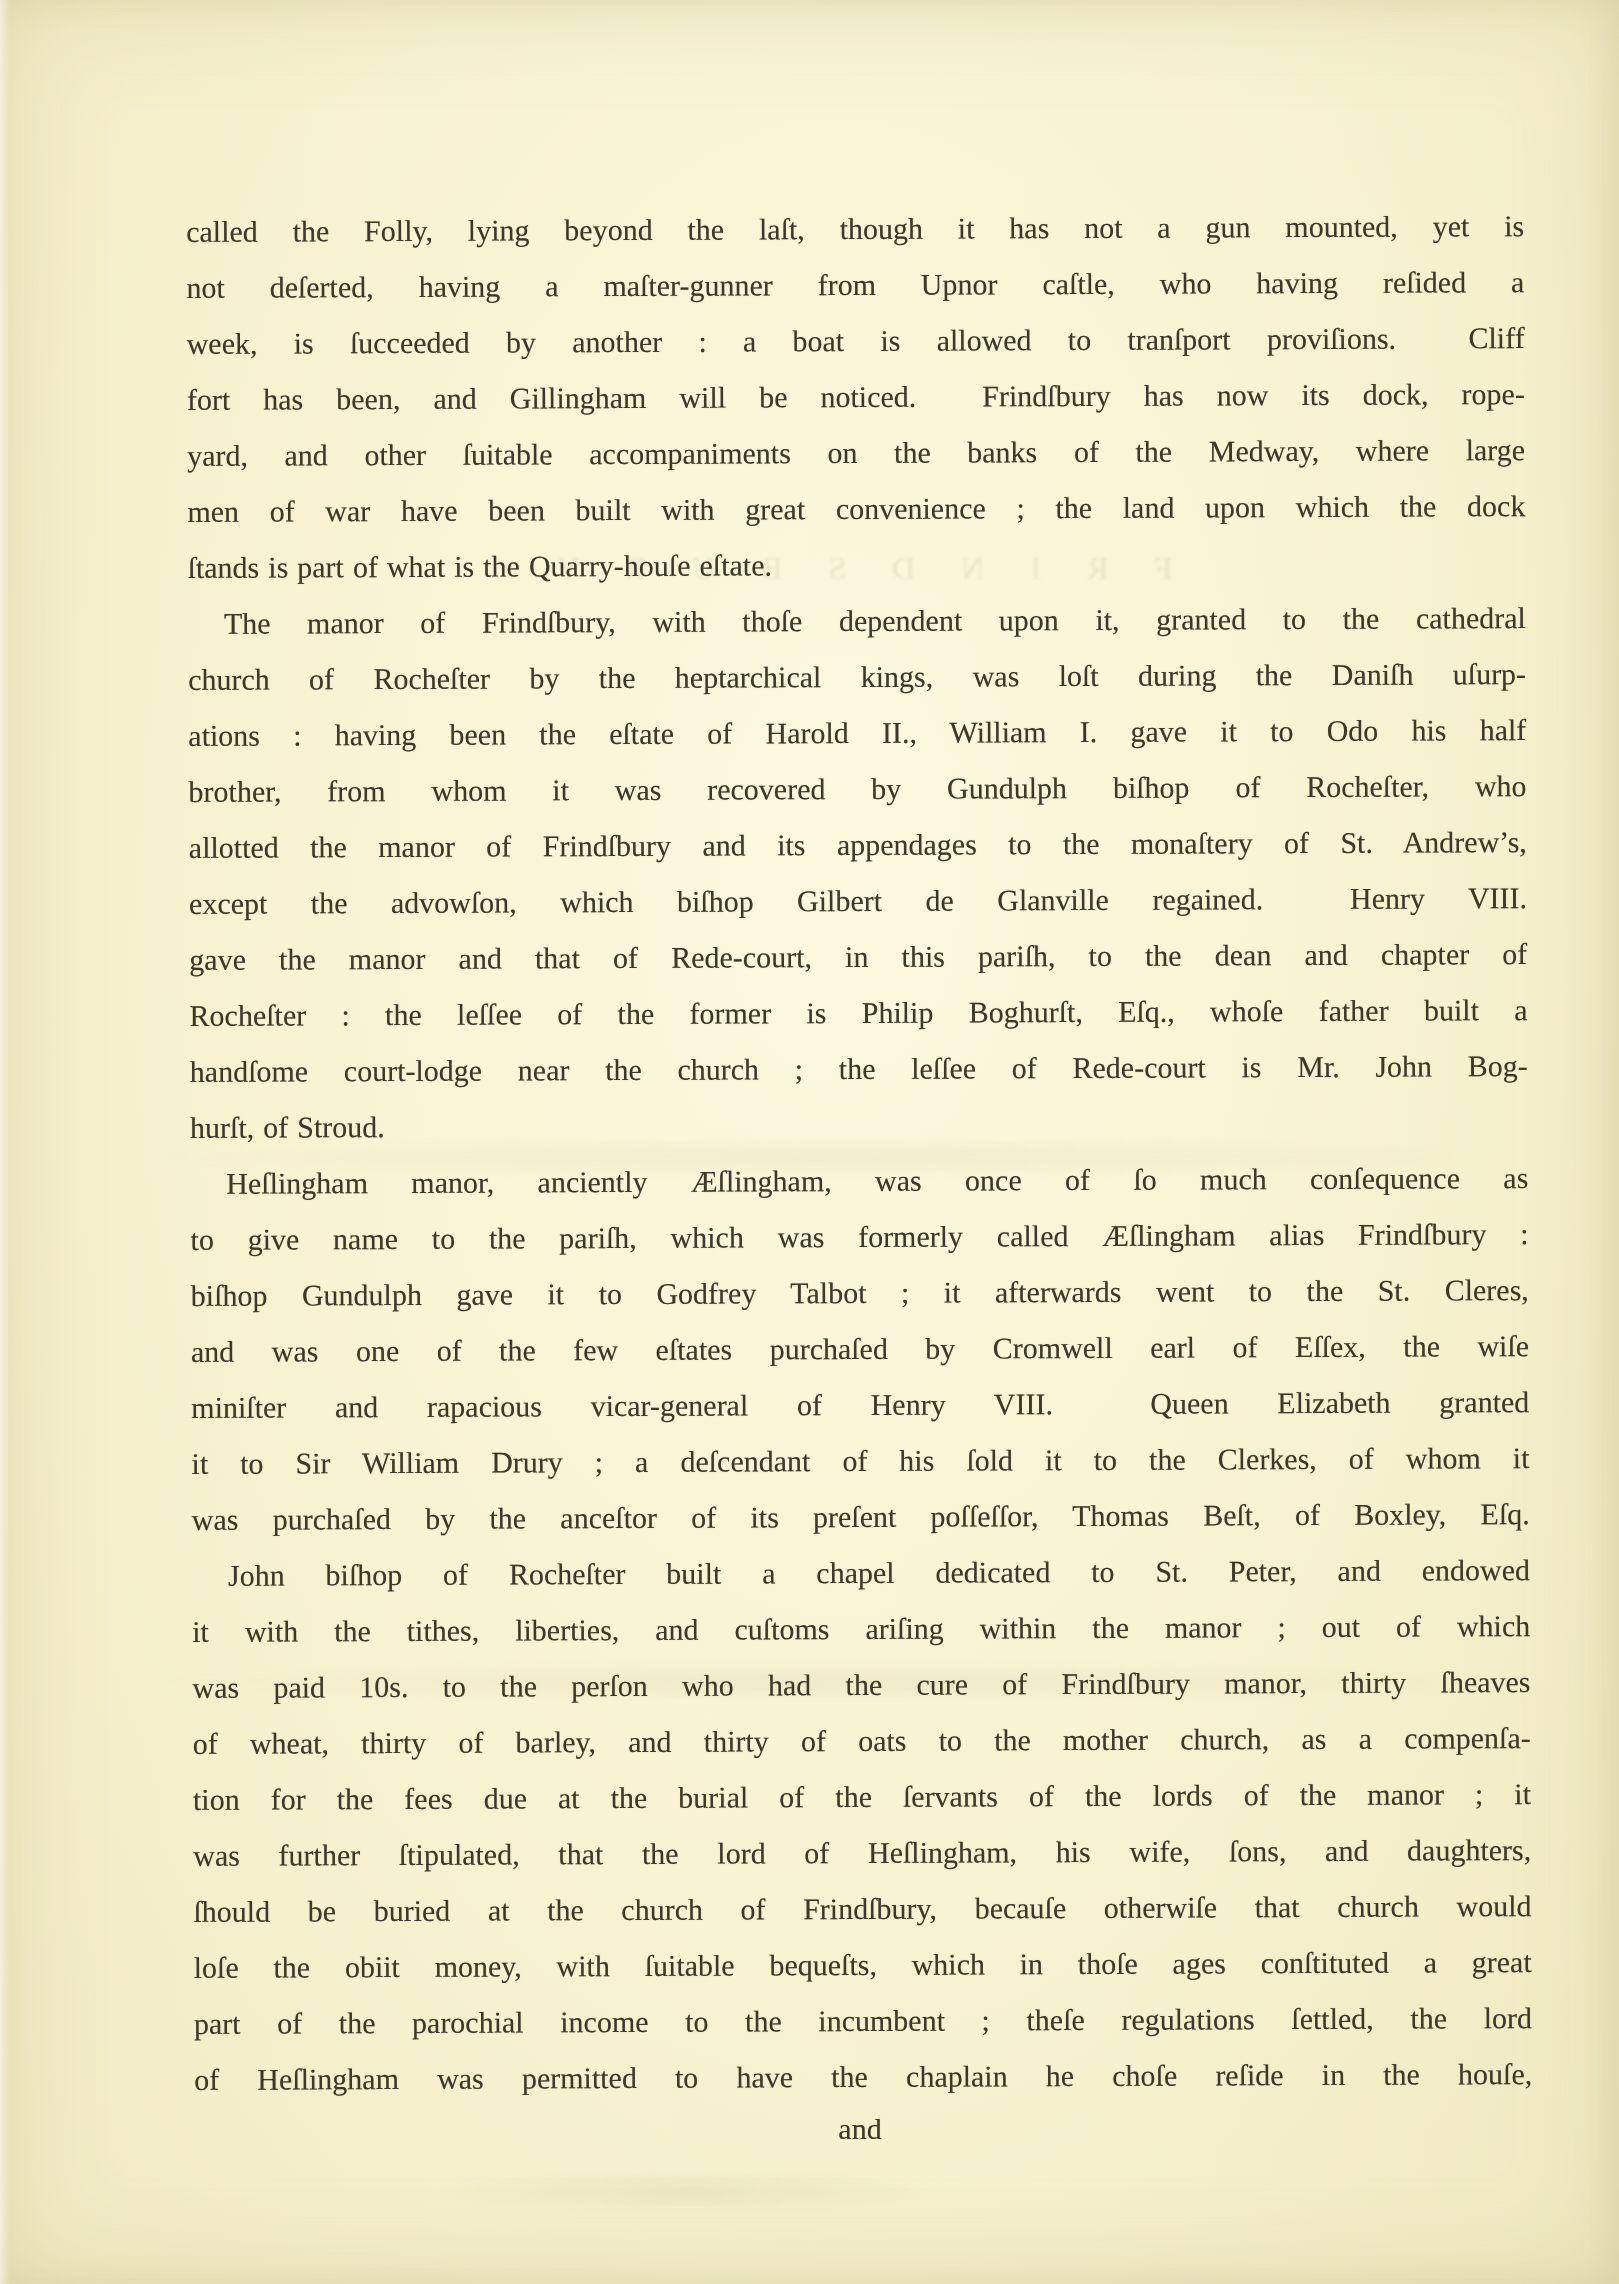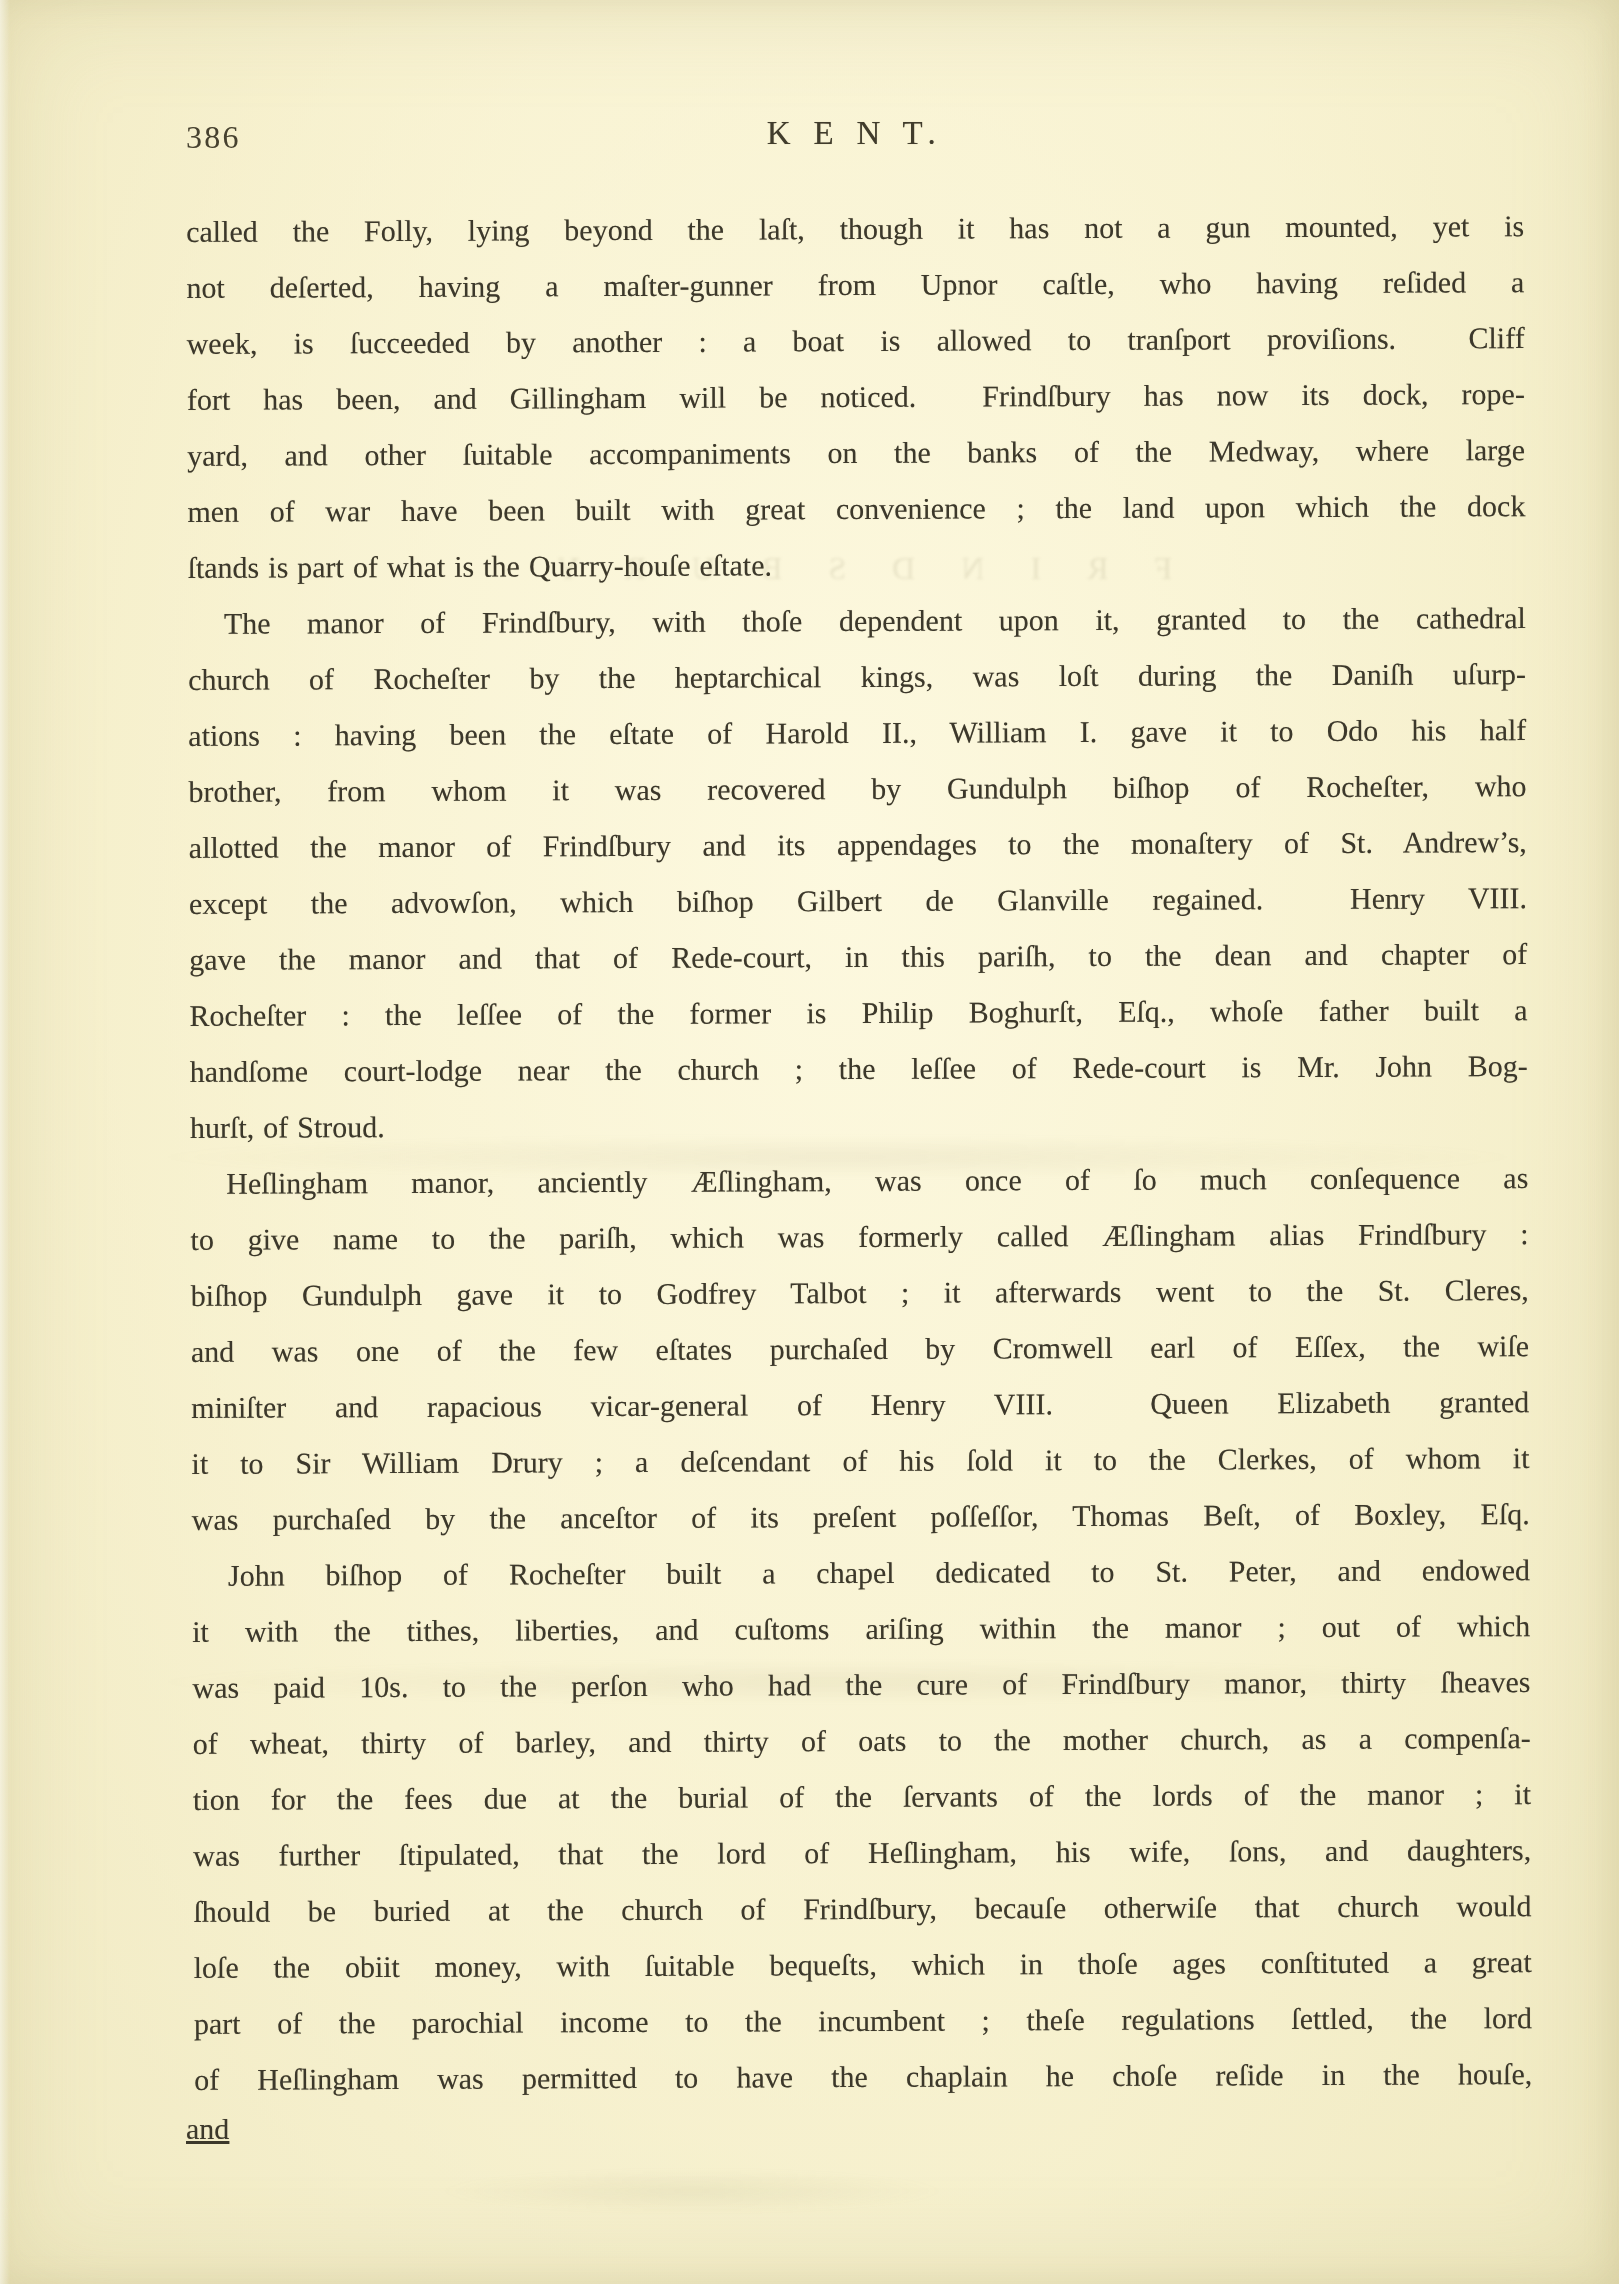--- a/index.html
+++ b/index.html
@@ -77,25 +77,24 @@
     text-align-last: left;
   }
   .line.indent {
     padding-left: 36px;
   }
   .catchword {
     position: absolute;
     top: 2112px;
     left: 186px;
     width: 1348px;
-    text-align: left;
+    text-align: center;
     font-size: 30px;
     color: #3c382b;
     text-shadow: 0 0 0.7px rgba(60,54,36,0.40);
-    text-decoration: underline;
   }
   
   .ghost {
     position: absolute;
     top: 550px;
     left: 186px;
     width: 1338px;
     text-align: center;
     font-size: 32px;
     letter-spacing: 19px;
@@ -117,24 +116,20 @@
   .smudge.s1 { top: 1135px; }
   .smudge.s2 { top: 1660px; }
   .smudge.s3 { top: 2169px; left: 437px; width: 510px; }
 </style>
 </head>
 <body>
 
 <div class="page">
   <div class="edge-left"></div>
 
-  <div class="header-row">
-    <span class="page-number">386</span>
-    <div class="running-title">K E N T.</div>
-  </div>
 
   <div class="ghost">F R I N D S B U R Y</div>
   <div class="smudge s1"></div>
   <div class="smudge s2"></div>
   <div class="smudge s3"></div>
 
   <div class="text-block" id="text-block">
       <div class="line">called the Folly, lying beyond the laſt, though it has not a gun mounted, yet is</div>
       <div class="line">not deſerted, having a maſter-gunner from Upnor caſtle, who having reſided a</div>
       <div class="line">week, is ſucceeded by another : a boat is allowed to tranſport proviſions.  Cliff</div>

